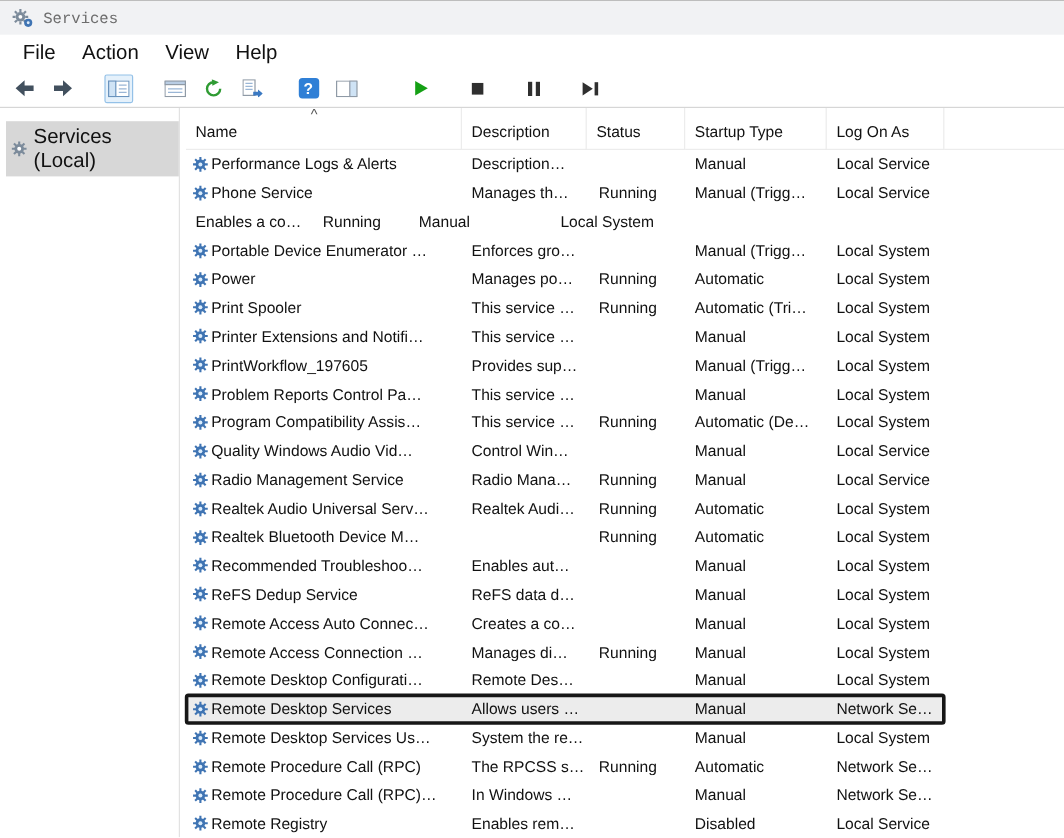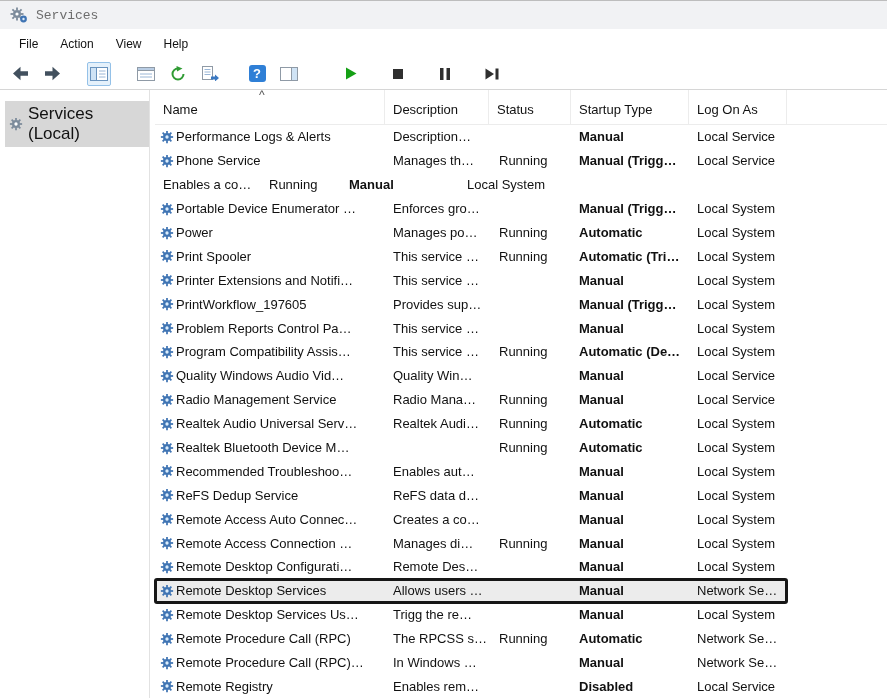--- a/index.html
+++ b/index.html
@@ -1,21 +1,21 @@
 <!DOCTYPE html>
 <html><head>
 <meta charset="utf-8">
 <style>
   html,body{margin:0;padding:0;background:#fff;}
   body{font-family:"Liberation Sans",sans-serif;}
   .window{position:relative;width:887px;height:698px;background:#fff;overflow:hidden;border-top:1px solid #bdbdbd;box-sizing:border-box;}
   .titlebar{height:28px;background:#f1f2f4;display:flex;align-items:center;padding:0 10px;gap:8px;font-family:Liberation Mono, monospace;}
   .title-text{font-size:13px;color:#6d6d6d;}
   .menubar{height:29px;display:flex;align-items:center;padding-left:8px;background:#fff;}
-  .menu-item{font-size:12px;color:#111;padding:5px 11px;cursor:default;}
+  .menu-item{font-size:17px;color:#111;padding:5px 11px;cursor:default;}
   .toolbar{height:31px;display:flex;align-items:center;padding-left:8px;border-bottom:1px solid #d6d6d6;gap:8px;background:#fff;}
   .tbtn{display:inline-flex;align-items:center;justify-content:center;height:24px;min-width:24px;box-sizing:border-box;}
   .tbtn.pressed{background:#e5f1fb;border:1px solid #94c1e8;border-radius:2px;}
   .sep{width:7px;}
   .help-badge{width:17px;height:17px;background:#2f7fd6;color:#fff;font-weight:bold;font-size:13px;border-radius:3px;display:flex;align-items:center;justify-content:center;}
   .content{position:absolute;top:89px;left:0;right:0;bottom:0;display:flex;}
   .sidebar{width:150px;border-right:1px solid #e2e2e2;padding-top:11px;box-sizing:border-box;background:#fff;}
   .tree-item{display:inline-flex;align-items:center;gap:5px;margin-left:5px;padding:3px 7px 3px 4px;background:#d7d7d7;font-size:17px;color:#111;}
   .listpanel{flex:1;margin-left:5px;position:relative;background:#fff;}
   .lheader{display:flex;height:35px;}
@@ -23,21 +23,21 @@
   .hfill{flex:1;border-bottom:1px solid #ececec;}
   .w-name{width:230px}.w-desc{width:104px}.w-status{width:82px}.w-startup{width:118px}.w-logon{width:98px}
   .sort-caret{position:absolute;top:-2px;left:104px;font-size:12px;color:#555;}
   .rows{width:632px;}
   .row{display:flex;align-items:center;height:23.9px;font-size:13px;color:#111;}
   .row.selected{background:#ececec;outline:3px solid #161616;outline-offset:-2px;border-radius:2px;}
   .cell{box-sizing:border-box;white-space:nowrap;overflow:hidden;}
   .c-name{width:230px;display:flex;align-items:center;gap:2px;padding-left:5px;}
   .c-desc{width:104px;padding-left:8px;}
   .c-status{width:82px;padding-left:10px;}
-  .c-startup{width:118px;padding-left:8px;font-weight:bold;}
+  .c-startup{width:118px;padding-left:8px;}
   .c-logon{width:98px;padding-left:8px;}
   svg{display:block;}
 </style>
 </head>
 <body>
 
 <div class="window">
 
   <div class="titlebar">
     <span>
@@ -450,21 +450,21 @@
                     <line x1="10.8" y1="10.8" x2="13" y2="13"></line>
             <line x1="3" y1="13" x2="5.2" y2="10.8"></line>
                     <line x1="10.8" y1="5.2" x2="13" y2="3"></line>
           </g>
           <circle cx="8" cy="8" r="4.6" fill="#3f74b3"></circle>
                   <circle cx="8" cy="8" r="1.9" fill="#dcedfc"></circle>
         </svg>
       </span>
       <span>Quality Windows Audio Vid…</span>
     </div>
-    <div class="cell c-desc">Quality Win…</div>
+    <div class="cell c-desc">Control Win…</div>
     <div class="cell c-status"></div>
     <div class="cell c-startup">Manual</div>
     <div class="cell c-logon">Local Service</div>
   </div>
 
   <div class="row">
     <div class="cell c-name">
       <span>
         <svg width="14" height="14" viewBox="0 0 16 16">
           <g stroke="#3f74b3" stroke-width="2">
@@ -710,21 +710,21 @@
                     <line x1="10.8" y1="10.8" x2="13" y2="13"></line>
             <line x1="3" y1="13" x2="5.2" y2="10.8"></line>
                     <line x1="10.8" y1="5.2" x2="13" y2="3"></line>
           </g>
           <circle cx="8" cy="8" r="4.6" fill="#3f74b3"></circle>
                   <circle cx="8" cy="8" r="1.9" fill="#dcedfc"></circle>
         </svg>
       </span>
       <span>Remote Desktop Services Us…</span>
     </div>
-    <div class="cell c-desc">Trigg the re…</div>
+    <div class="cell c-desc">System the re…</div>
     <div class="cell c-status"></div>
     <div class="cell c-startup">Manual</div>
     <div class="cell c-logon">Local System</div>
   </div>
 
   <div class="row">
     <div class="cell c-name">
       <span>
         <svg width="14" height="14" viewBox="0 0 16 16">
           <g stroke="#3f74b3" stroke-width="2">

